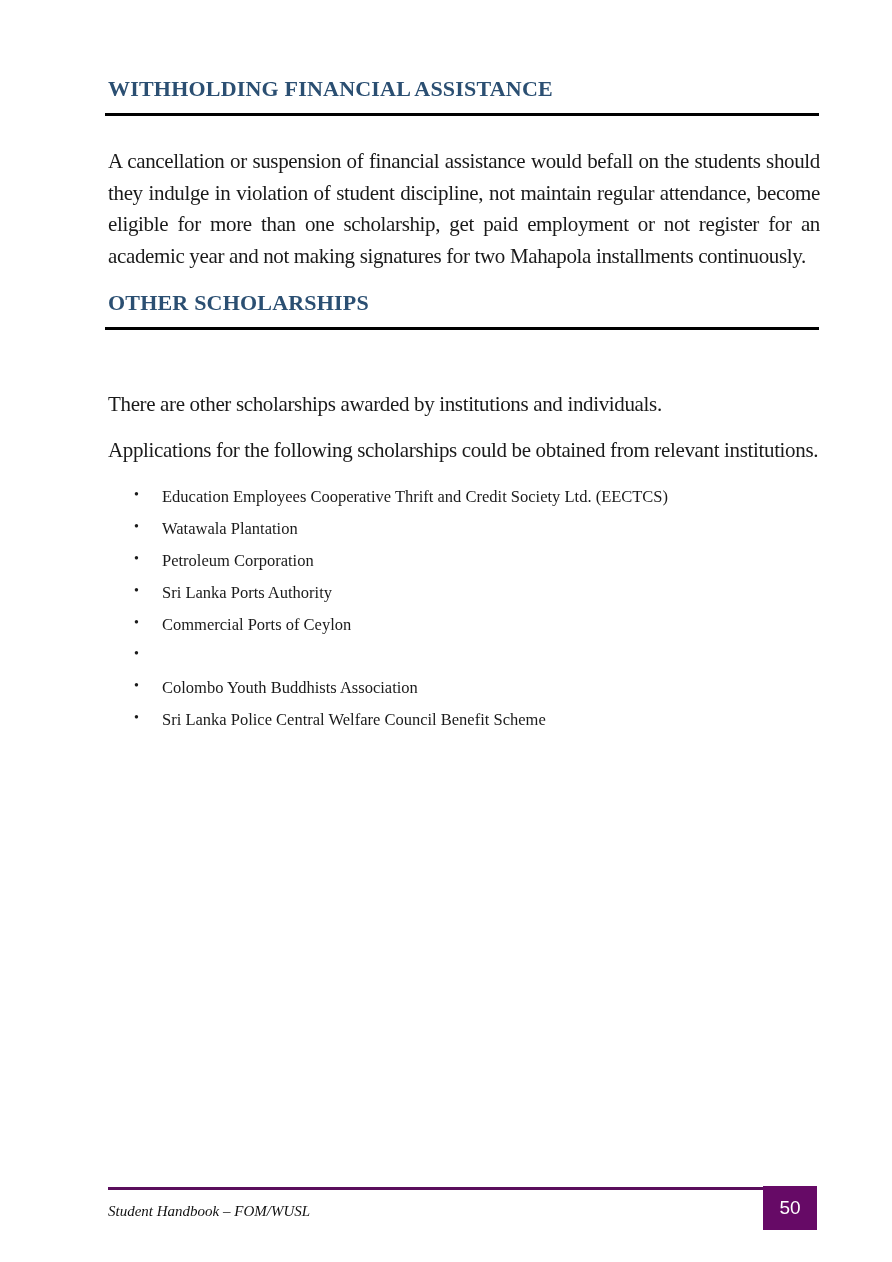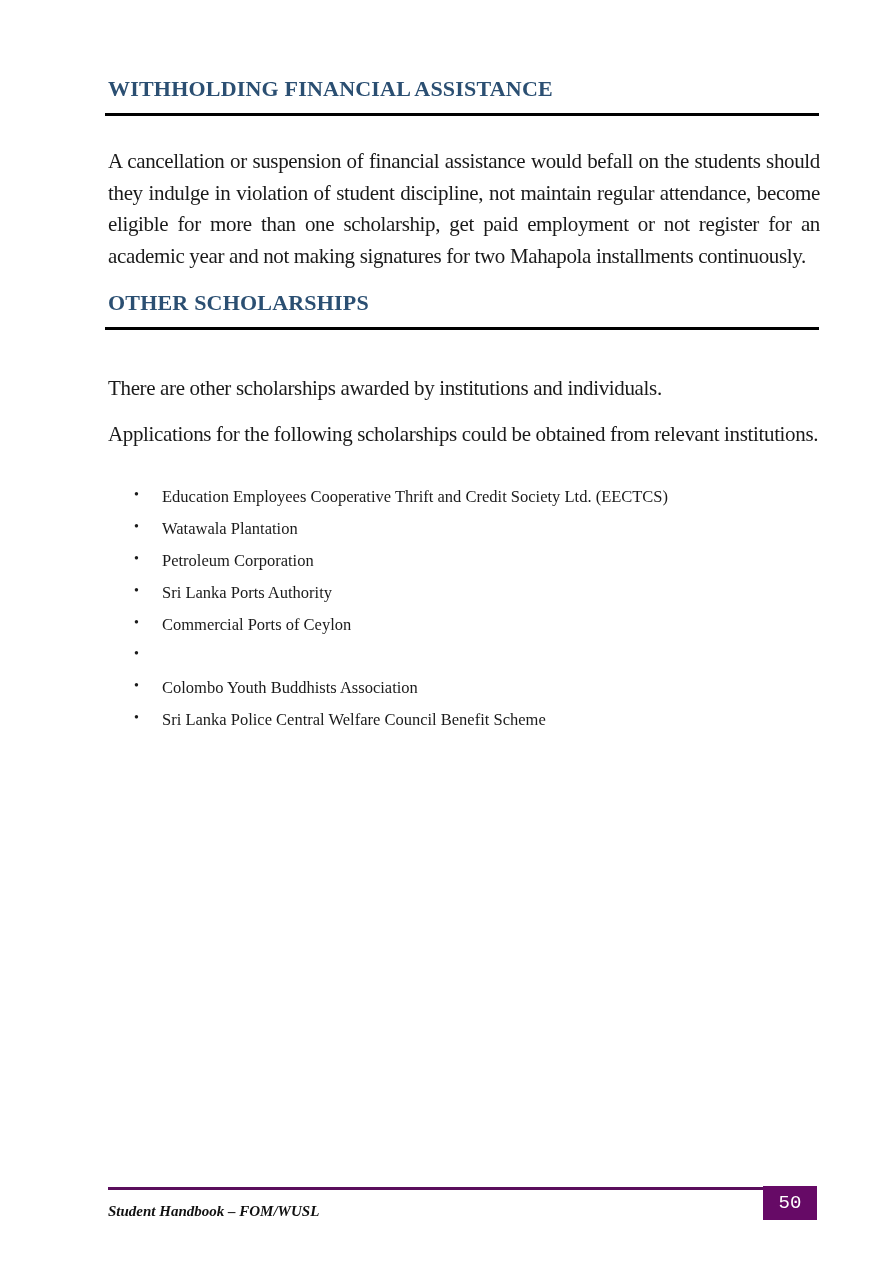--- a/index.html
+++ b/index.html
@@ -3,30 +3,30 @@
   <meta charset="utf-8">
   <style>
     html, body { margin: 0; padding: 0; background: #ffffff; }
     body { width: 892px; height: 1262px; position: relative; overflow: hidden;
       font-family: "DejaVu Serif", "Liberation Serif", serif; color: #1a1a1a; }
     .heading { position: absolute; left: 108px; font-family: "Liberation Serif", "DejaVu Serif", serif;
       font-weight: bold; font-size: 22px; color: #2b4f72; letter-spacing: 0.2px; margin: 0; }
     .rule { position: absolute; left: 105px; width: 714px; height: 3px; background: #000; }
     .para { position: absolute; left: 108px; width: 712px; font-size: 21px; line-height: 31.5px;
       letter-spacing: -0.35px; margin: 0; text-align: justify; font-family: "Liberation Serif", serif; }
-    .para.single { line-height: 20px; }
+    .para.single { line-height: 20px; margin-top: 16px; }
     .list { position: absolute; left: 108px; top: 487px; margin: 0; padding: 0; list-style: none;
       font-family: "Liberation Serif", serif; font-size: 16.5px; }
     .list li { height: 31.9px; position: relative; padding-left: 54px; white-space: nowrap; }
     .list .bullet { position: absolute; left: 26px; top: 0; font-size: 14px; }
     .footer-line { position: absolute; left: 108px; top: 1187px; width: 656px; height: 3px; background: #5a0f5c; }
     .footer-text { position: absolute; left: 108px; top: 1203px; font-family: "Liberation Serif", serif;
-      font-style: italic; font-weight: bold; font-size: 15px; color: #111; }
-    .page-box { position: absolute; left: 763px; top: 1186px; width: 54px; height: 34px; background: #660a66;
-      color: #ffffff; font-family: Liberation Mono, monospace; font-size: 19px; display: flex;
+      font-style: italic; font-weight: normal; font-size: 15px; color: #111; }
+    .page-box { position: absolute; left: 763px; top: 1186px; width: 54px; height: 44px; background: #660a66;
+      color: #ffffff; font-family: Liberation Sans, sans-serif; font-size: 19px; display: flex;
       align-items: center; justify-content: center; }
   </style>
 </head>
 <body>
 
 <h2 class="heading" style="top:76px;">WITHHOLDING FINANCIAL ASSISTANCE</h2>
 <div class="rule" style="top:113px;"></div>
 
 <p class="para" style="top:146px;">A cancellation or suspension of financial assistance would befall on the students should they indulge in violation of student discipline, not maintain regular attendance, become eligible for more than one scholarship, get paid employment or not register for an academic year and not making signatures for two Mahapola installments continuously.</p>
 

